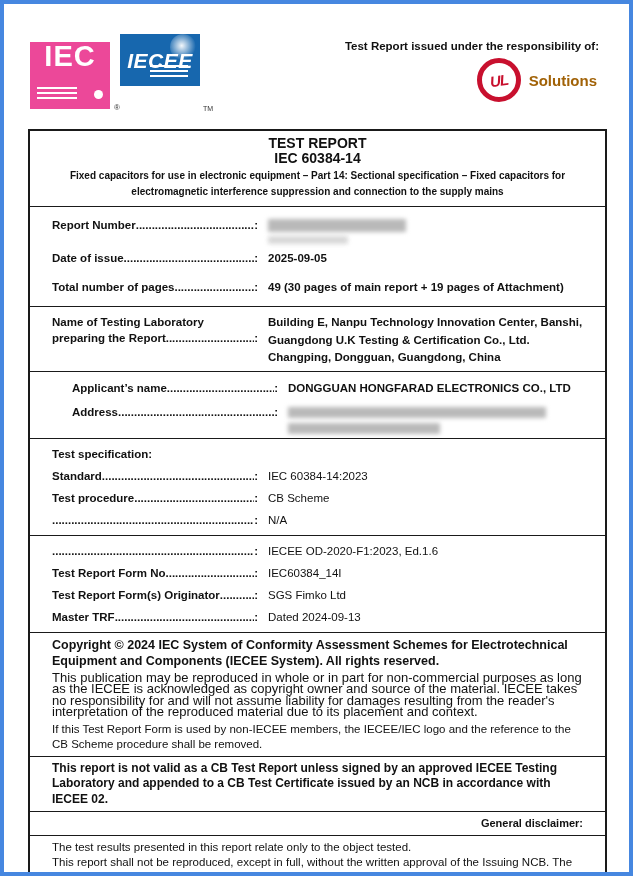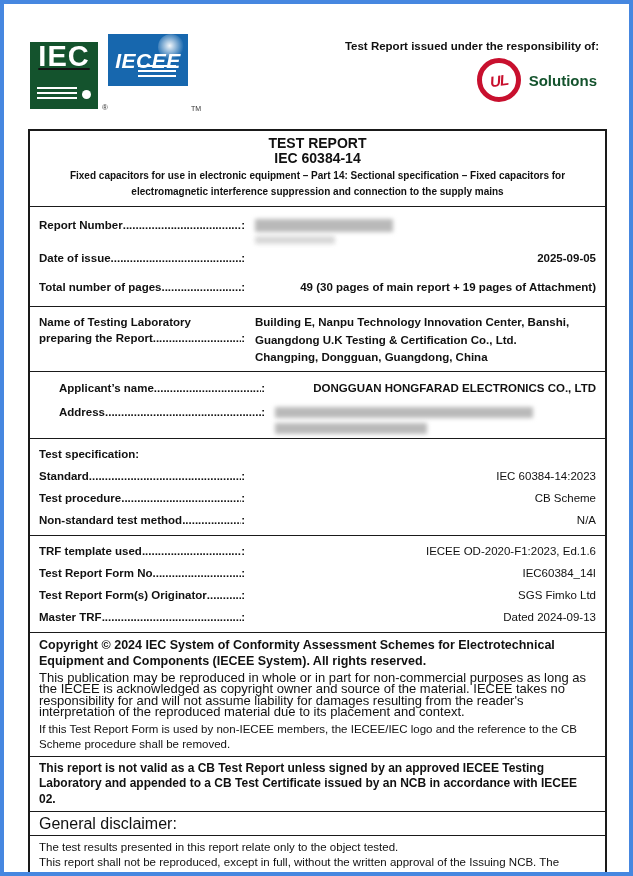--- a/index.html
+++ b/index.html
@@ -6,21 +6,21 @@
   .page{
     width:633px;height:876px;box-sizing:border-box;position:relative;
     border:4px solid #4687e0;background:#fff;overflow:hidden;
     font-family:"Liberation Sans",sans-serif;color:#111;
   }
   
   .header{display:flex;justify-content:space-between;align-items:flex-start;
     padding:30px 30px 0 26px;height:82px;}
   .logos{display:flex;gap:10px;}
   .logo-wrap{position:relative;}
-  .iec-box{width:68px;height:67px;background:#14532d;position:relative;text-decoration:underline;}
+  .iec-box{width:80px;height:67px;background:#ec4899;position:relative;}
   .iec-text{display:block;text-align:center;color:#fff;font-weight:bold;
     font-size:29px;line-height:1;margin-top:8px;letter-spacing:1px;}
   .iec-lines{position:absolute;left:7px;bottom:10px;width:40px;}
   .iec-lines i{display:block;height:2.5px;background:#fff;margin-top:2.5px;}
   .iec-dot{position:absolute;right:7px;bottom:10px;width:9px;height:9px;border-radius:50%;background:#fff;}
   .mark{position:absolute;right:-10px;bottom:-3px;font-size:8px;color:#333;}
   .iecee-box{width:80px;height:52px;background:#1767ae;position:relative;overflow:hidden;}
   .iecee-box::before{content:"";position:absolute;left:-28px;top:-60px;width:130px;height:125px;
     border-radius:50%;border:3px solid rgba(255,255,255,.8);}
   .iecee-box::after{content:"";position:absolute;right:4px;top:0;width:26px;height:26px;border-radius:50%;
@@ -30,50 +30,50 @@
   .iecee-lines{position:absolute;right:12px;bottom:9px;width:38px;z-index:2;}
   .iecee-lines i{display:block;height:2.5px;background:#fff;margin-top:2.5px;}
   .tm{font-size:7px;right:-13px;}
   .header-right{text-align:left;}
   .resp-text{font-weight:bold;font-size:11.5px;margin-top:6px;}
   .ul-row{display:flex;align-items:center;justify-content:flex-end;gap:8px;margin-top:6px;margin-right:2px;}
   .ul-circle{width:34px;height:34px;border:5px solid #c8102e;border-radius:50%;
     display:flex;align-items:center;justify-content:center;}
   .ul-mono{color:#c8102e;font-weight:bold;font-style:italic;font-size:15px;letter-spacing:-1px;
     transform:rotate(-8deg);display:block;}
-  .ul-word{color:#14532d;font-weight:bold;font-size:15px;}
+  .ul-word{color:#a16207;font-weight:bold;font-size:15px;}
   
   .rtable{margin:13px 22px 0 24px;border:2px solid #1a1a1a;background:#fff;}
-  .sec{border-top:1.5px solid #1a1a1a;padding:4px 9px;}
+  .sec{border-top:1.5px solid #1a1a1a;padding:4px 22px;}
   .sec.first{border-top:none;}
   .title-block{text-align:center;padding:5px 8px 6px;}
   .t-small{font-weight:bold;font-size:14px;line-height:15px;}
   .t-desc{font-weight:bold;font-size:10px;line-height:16px;margin-top:2px;}
   .frow{display:flex;font-size:11.5px;}
   .g1 .frow{line-height:29px;}
   .g2 .frow{line-height:24px;margin-left:20px;}
   .g3 .frow{line-height:22px;}
   .lbl{display:flex;width:206px;font-weight:bold;white-space:nowrap;flex-shrink:0;}
   .dots{flex:1;overflow:hidden;font-weight:bold;}
-  .val{margin-left:10px;flex:1;text-align:right;}
+  .val{margin-left:10px;flex:1;}
   .bold{font-weight:bold;}
   .lbl-multi{width:206px;flex-shrink:0;font-weight:bold;font-size:11.5px;line-height:16px;padding-top:3px;}
   .leader-line{display:flex;white-space:nowrap;}
   .val-multi{margin-left:10px;font-weight:bold;font-size:11.5px;line-height:17.5px;padding-top:3px;}
   .spec-head{font-weight:bold;font-size:11.5px;line-height:22px;}
   .redact{display:block;background:#b9b9b9;filter:blur(2px);border-radius:1px;}
   .rn1{width:138px;height:13px;margin-top:8px;}
   .rn2{width:80px;height:8px;margin-top:4px;opacity:.55;}
   .ad1{width:258px;height:11px;margin-top:7px;}
   .ad2{width:152px;height:11px;margin-top:5px;}
   .copy-bold{font-weight:bold;font-size:12.5px;line-height:16px;}
   .copy-small{font-size:13px;line-height:11.5px;margin-top:3px;}
   .copy-note{font-size:11.5px;line-height:15px;margin-top:4px;}
   .notvalid{font-weight:bold;font-size:12px;line-height:15.5px;}
-  .gd-head{font-weight:normal;font-size:16px;line-height:15px;}
+  .gd-head{font-weight:bold;font-size:11px;line-height:15px;text-align:right;}
   .gd-text{font-size:11.5px;line-height:14.5px;}
 </style>
 </head>
 <body>
 
 <div class="page">
 
   <div class="header">
     <div class="logos">
       <div class="logo-wrap">
@@ -202,32 +202,30 @@
       <div class="frow">
         <div class="lbl">
           <span>Test procedure</span>
             <span class="dots">....................................................................................................</span>
             <span>:</span>
         </div>
         <div class="val">CB Scheme</div>
       </div>
       <div class="frow">
         <div class="lbl">
-          <span>Non-standard test method</span>
             <span class="dots">....................................................................................................</span>
             <span>:</span>
         </div>
         <div class="val">N/A</div>
       </div>
     </div>
 
     <div class="sec g3">
       <div class="frow">
         <div class="lbl">
-          <span>TRF template used</span>
             <span class="dots">....................................................................................................</span>
             <span>:</span>
         </div>
         <div class="val">IECEE OD-2020-F1:2023, Ed.1.6</div>
       </div>
       <div class="frow">
         <div class="lbl">
           <span>Test Report Form No</span>
             <span class="dots">....................................................................................................</span>
             <span>:</span>

